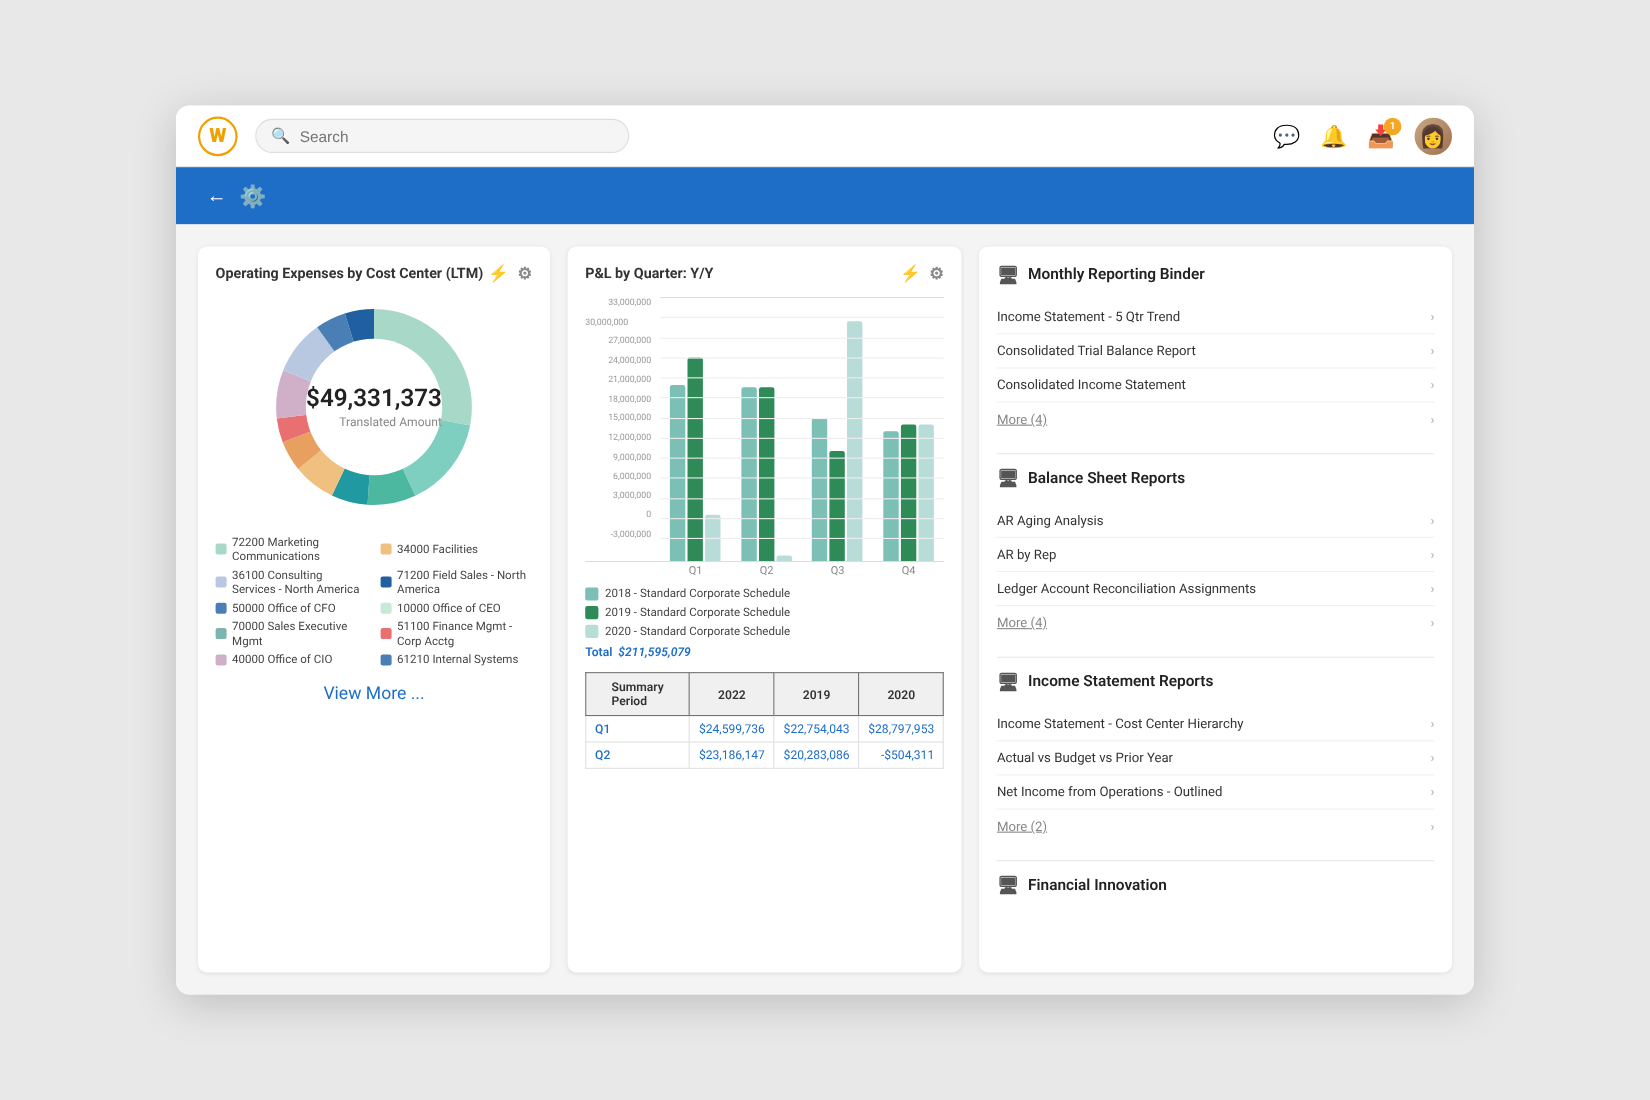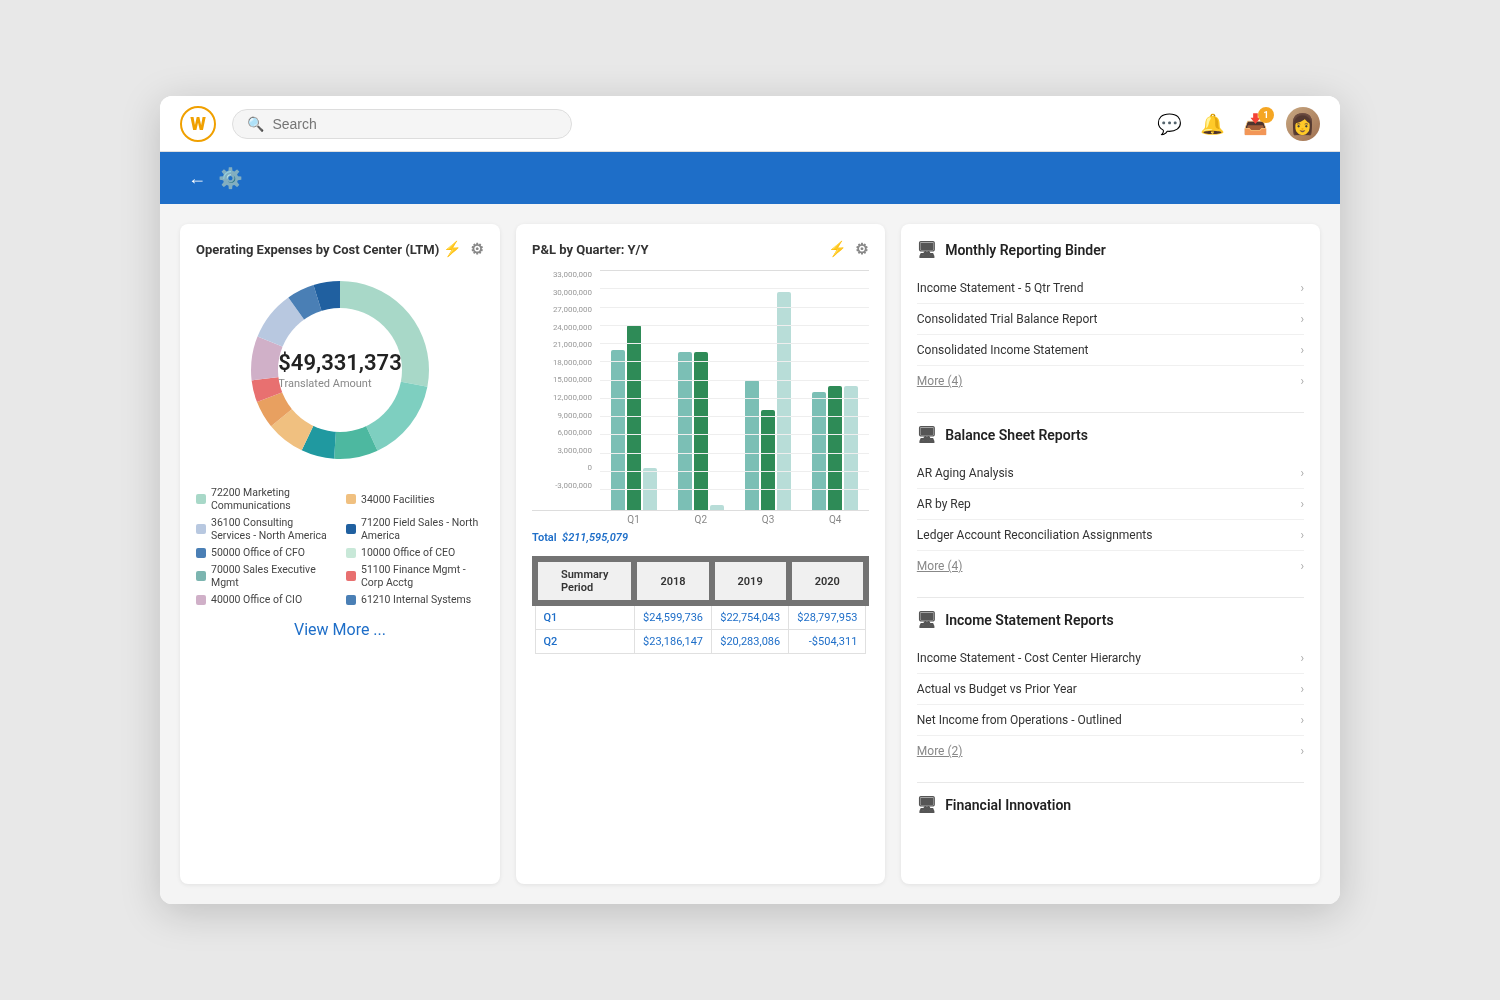--- a/index.html
+++ b/index.html
@@ -168,21 +168,21 @@
       display: flex;
       justify-content: center;
       margin-bottom: 16px;
       position: relative;
     }
     .donut-center {
       position: absolute;
       top: 50%;
       left: 50%;
       transform: translate(-50%, -50%);
-      text-align: left;
+      text-align: right;
     }
     .donut-amount {
       font-size: 22px;
       font-weight: 600;
       color: #222;
       white-space: nowrap;
     }
     .donut-label {
       font-size: 11px;
       color: #888;
@@ -255,21 +255,21 @@
       width: 100%;
       border-collapse: collapse;
       font-size: 11px;
     }
     .summary-table th {
       background: #f0f0f0;
       padding: 6px 23px;
       text-align: center;
       font-weight: 600;
       color: #333;
-      border: 6px solid #737373;
+      border: 1px solid #737373;
     }
     .summary-table td {
       padding: 5px 8px;
       border: 1px solid #e0e0e0;
       text-align: right;
       color: #1e6ec8;
     }
     .summary-table td:first-child {
       color: #1e6ec8;
       text-align: left;
@@ -456,21 +456,21 @@
             <span style="font-size:8px;color:#999;width:64px;text-align:right;padding-right:4px;">0</span>
             <span style="font-size:8px;color:#999;width:64px;text-align:right;padding-right:4px;">3,000,000</span>
             <span style="font-size:8px;color:#999;width:64px;text-align:right;padding-right:4px;">6,000,000</span>
             <span style="font-size:8px;color:#999;width:64px;text-align:right;padding-right:4px;">9,000,000</span>
             <span style="font-size:8px;color:#999;width:64px;text-align:right;padding-right:4px;">12,000,000</span>
             <span style="font-size:8px;color:#999;width:64px;text-align:right;padding-right:4px;">15,000,000</span>
             <span style="font-size:8px;color:#999;width:64px;text-align:right;padding-right:4px;">18,000,000</span>
             <span style="font-size:8px;color:#999;width:64px;text-align:right;padding-right:4px;">21,000,000</span>
             <span style="font-size:8px;color:#999;width:64px;text-align:right;padding-right:4px;">24,000,000</span>
             <span style="font-size:8px;color:#999;width:64px;text-align:right;padding-right:4px;">27,000,000</span>
-            <span style="font-size:8px;color:#999;width:64px;text-align:right;padding-right:4px;">30,000,000</span>
+            <span style="font-size:8px;color:#999;width:64px;padding-right:4px;">30,000,000</span>
             <span style="font-size:8px;color:#999;width:64px;text-align:right;padding-right:4px;">33,000,000</span>
           </div>
 
           <div style="position:absolute;left:68px;top:0;right:0;height:220px;display:flex;flex-direction:column-reverse;justify-content:space-between;pointer-events:none;">
             <div style="border-top:1px solid #eee;width:100%;"></div>
             <div style="border-top:1px solid #eee;width:100%;"></div>
             <div style="border-top:1px solid #eee;width:100%;"></div>
             <div style="border-top:1px solid #eee;width:100%;"></div>
             <div style="border-top:1px solid #eee;width:100%;"></div>
             <div style="border-top:1px solid #eee;width:100%;"></div>
@@ -508,30 +508,44 @@
           </div>
         </div>
         <div style="display:flex;padding-left:68px;border-top:1px solid #ddd;">
           <div style="flex:1;text-align:center;font-size:10px;color:#888;padding-top:3px;">Q1</div>
           <div style="flex:1;text-align:center;font-size:10px;color:#888;padding-top:3px;">Q2</div>
           <div style="flex:1;text-align:center;font-size:10px;color:#888;padding-top:3px;">Q3</div>
           <div style="flex:1;text-align:center;font-size:10px;color:#888;padding-top:3px;">Q4</div>
         </div>
       </div>
 
+      <div class="bar-legend">
+        <div class="bar-legend-item">
+          <div class="bar-legend-dot" style="background:#7bbfb5;"></div>
+          <span>2018 - Standard Corporate Schedule</span>
+        </div>
+        <div class="bar-legend-item">
+          <div class="bar-legend-dot" style="background:#2e8b57;"></div>
+          <span>2019 - Standard Corporate Schedule</span>
+        </div>
+        <div class="bar-legend-item">
+          <div class="bar-legend-dot" style="background:#b8ddd8;"></div>
+          <span>2020 - Standard Corporate Schedule</span>
+        </div>
+      </div>
       <div class="bar-total">
         <span>Total</span>
         &nbsp;<span style="font-weight:600;color:#1e6ec8;font-style:italic;">$211,595,079</span>
       </div>
 
       <table class="summary-table">
         <thead>
           <tr>
             <th>Summary<br>Period</th>
-            <th>2018</th>
+            <th>2022</th>
             <th>2019</th>
             <th>2020</th>
           </tr>
         </thead>
         <tbody>
           <tr>
             <td>Q1</td>
             <td>$24,599,736</td>
             <td>$22,754,043</td>
             <td>$28,797,953</td>

